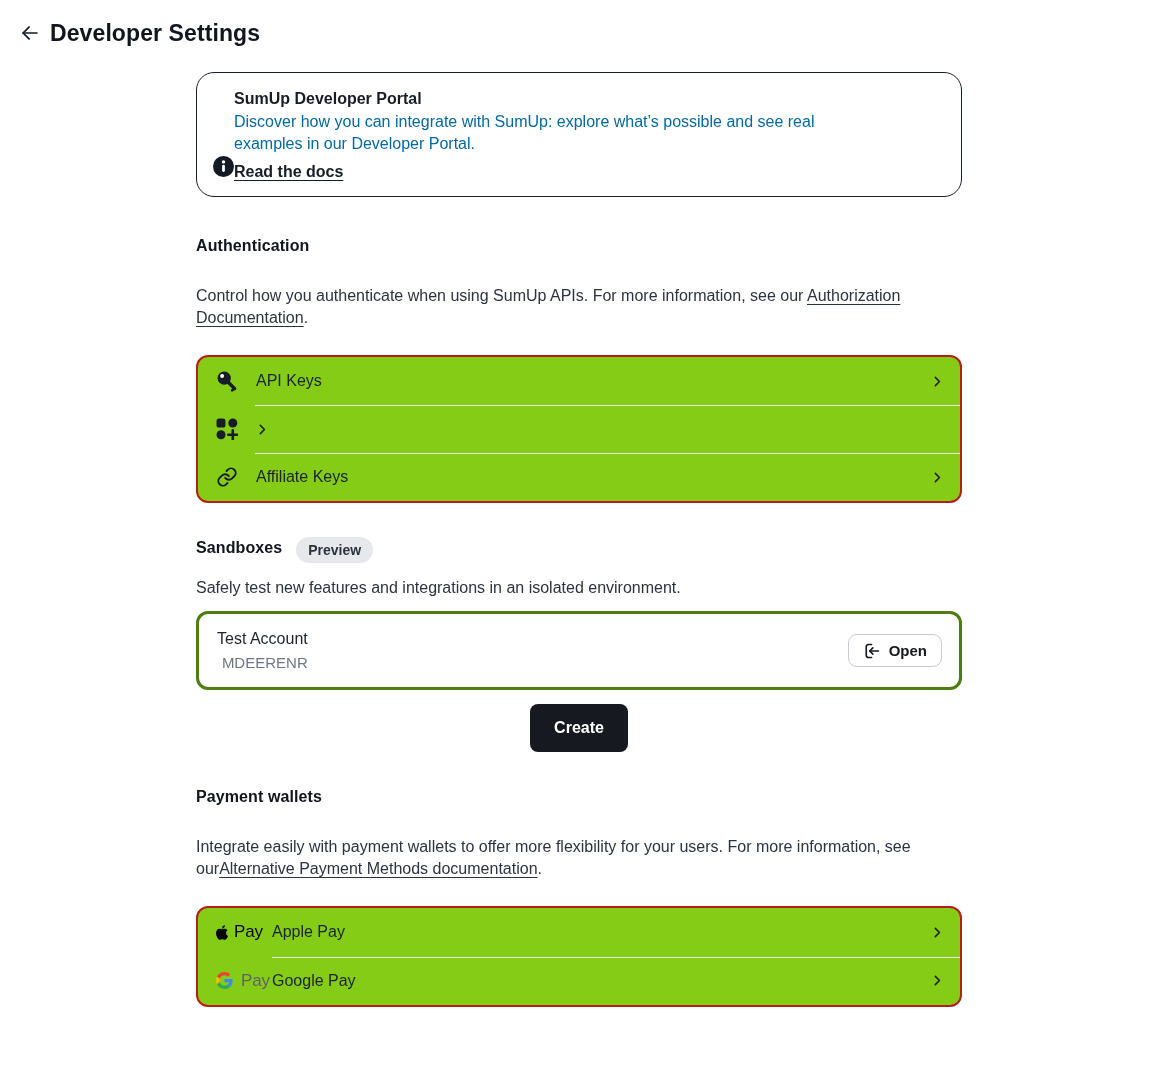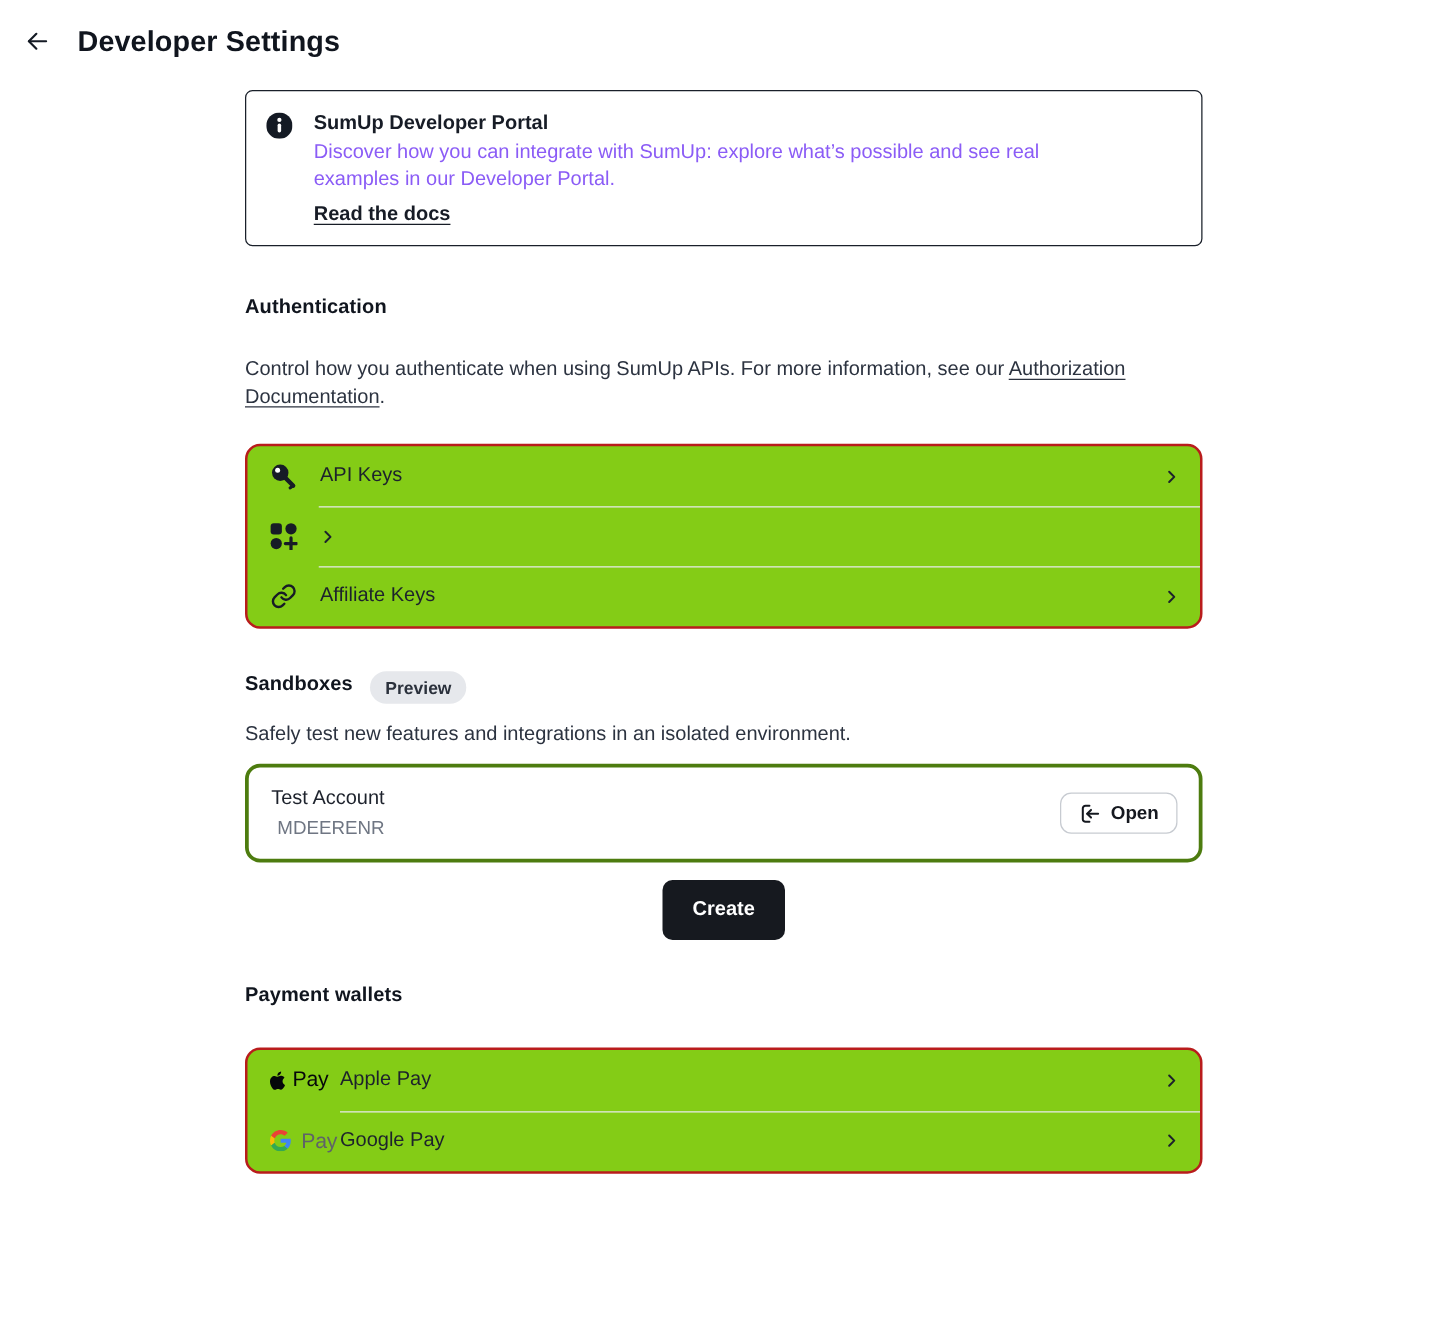--- a/index.html
+++ b/index.html
@@ -4,36 +4,36 @@
 <style>
   * { margin: 0; padding: 0; box-sizing: border-box; }
   html, body { background: #ffffff; }
   body {
     width: 1162px; height: 1065px; overflow: hidden; position: relative;
     font-family: "Liberation Sans", sans-serif;
     color: #171c26;
     -webkit-font-smoothing: antialiased;
   }
   
-  .app-header { display: flex; align-items: center; gap: 18px; padding: 14px 0 0 16px; height: 52px; }
+  .app-header { display: flex; align-items: center; gap: 6px; padding: 14px 0 0 16px; height: 52px; }
   .back-btn { width: 28px; height: 28px; border: none; background: transparent; cursor: pointer;
               display: flex; align-items: center; justify-content: center; color: #141a24; }
   .page-title { font-size: 23px; font-weight: 700; color: #10151e; letter-spacing: .1px; }
 
   
   .content { width: 766px; margin-left: 196px; }
 
   
   .info-banner {
-    margin-top: 20px; border: 1.5px solid #1a202a; border-radius: 6px;
-    padding: 15px 16px; display: flex; gap: 17px; align-items: flex-start;
+    margin-top: 20px; border: 1.5px solid #1a202a; border-radius: 18px;
+    padding: 15px 16px; display: flex; align-items: flex-end;
   }
   .info-icon { flex: 0 0 auto; margin-top: 2px; }
   .banner-title { font-size: 16px; font-weight: 700; color: #171c26; line-height: 22px; }
-  .banner-body { font-size: 16px; color: #8b5cf6; line-height: 22px; margin-top: 1px; max-width: 620px; }
+  .banner-body { font-size: 16px; color: #0369a1; line-height: 22px; margin-top: 1px; max-width: 620px; }
   .banner-link { display: inline-block; margin-top: 8px; font-size: 16px; font-weight: 700;
                  color: #171c26; text-decoration: underline; text-underline-offset: 3px; cursor: pointer; }
 
   
   .section-heading { font-size: 16px; line-height: 30px; font-weight: 700; color: #10151e; letter-spacing: .1px; }
   .h-auth { margin-top: 34px; }
   .h-wallets { margin-top: 30px; }
   .section-desc { font-size: 16px; line-height: 22px; color: #2c3340; margin-top: 24px; max-width: 766px; }
   .section-desc a, .inline-link { color: #2c3340; text-decoration: underline; text-underline-offset: 3px; cursor: pointer; }
 
@@ -175,20 +175,21 @@
       </span>
       <span>Open</span>
     </button>
   </div>
 
   <div class="create-row">
     <button class="create-btn">Create</button>
   </div>
 
   <h2 class="section-heading h-wallets">Payment wallets</h2>
+  <p class="section-desc"><span>Integrate easily with payment wallets to offer more flexibility for your users. For more information, see our</span><a class="inline-link">Alternative Payment Methods documentation</a><span>.</span></p>
 
   <div class="card wallet-list">
     <div class="list-row">
       <span class="wallet-logo">
         <span style="display:flex">
           <svg width="12" height="15" viewBox="0 0 814 1000" fill="#05070a">
               <path d="M788.1 340.9c-5.8 4.5-108.2 62.2-108.2 190.5 0 148.4 130.3 200.9 134.2 202.2-.6 3.2-20.7 71.9-68.7 141.9-42.8 61.6-87.5 123.1-155.5 123.1s-85.5-39.5-164-39.5c-76.5 0-103.7 40.8-165.9 40.8s-105.6-57-155.5-127C46.7 790.7 0 663 0 541.8c0-194.4 126.4-297.5 250.8-297.5 66.1 0 121.2 43.4 162.7 43.4 39.5 0 101.1-46 176.3-46 28.5 0 130.9 2.6 198.3 99.2zm-234-181.5c31.1-36.9 53.1-88.1 53.1-139.3 0-7.1-.6-14.3-1.9-20.1-50.6 1.9-110.8 33.7-147.1 75.8-28.5 32.4-55.1 83.6-55.1 135.5 0 7.8 1.3 15.6 1.9 18.1 3.2.6 8.4 1.3 13.6 1.3 45.4 0 102.5-30.4 135.5-71.3z"></path>
             </svg>
         </span>
         <span class="applepay-text">Pay</span>

